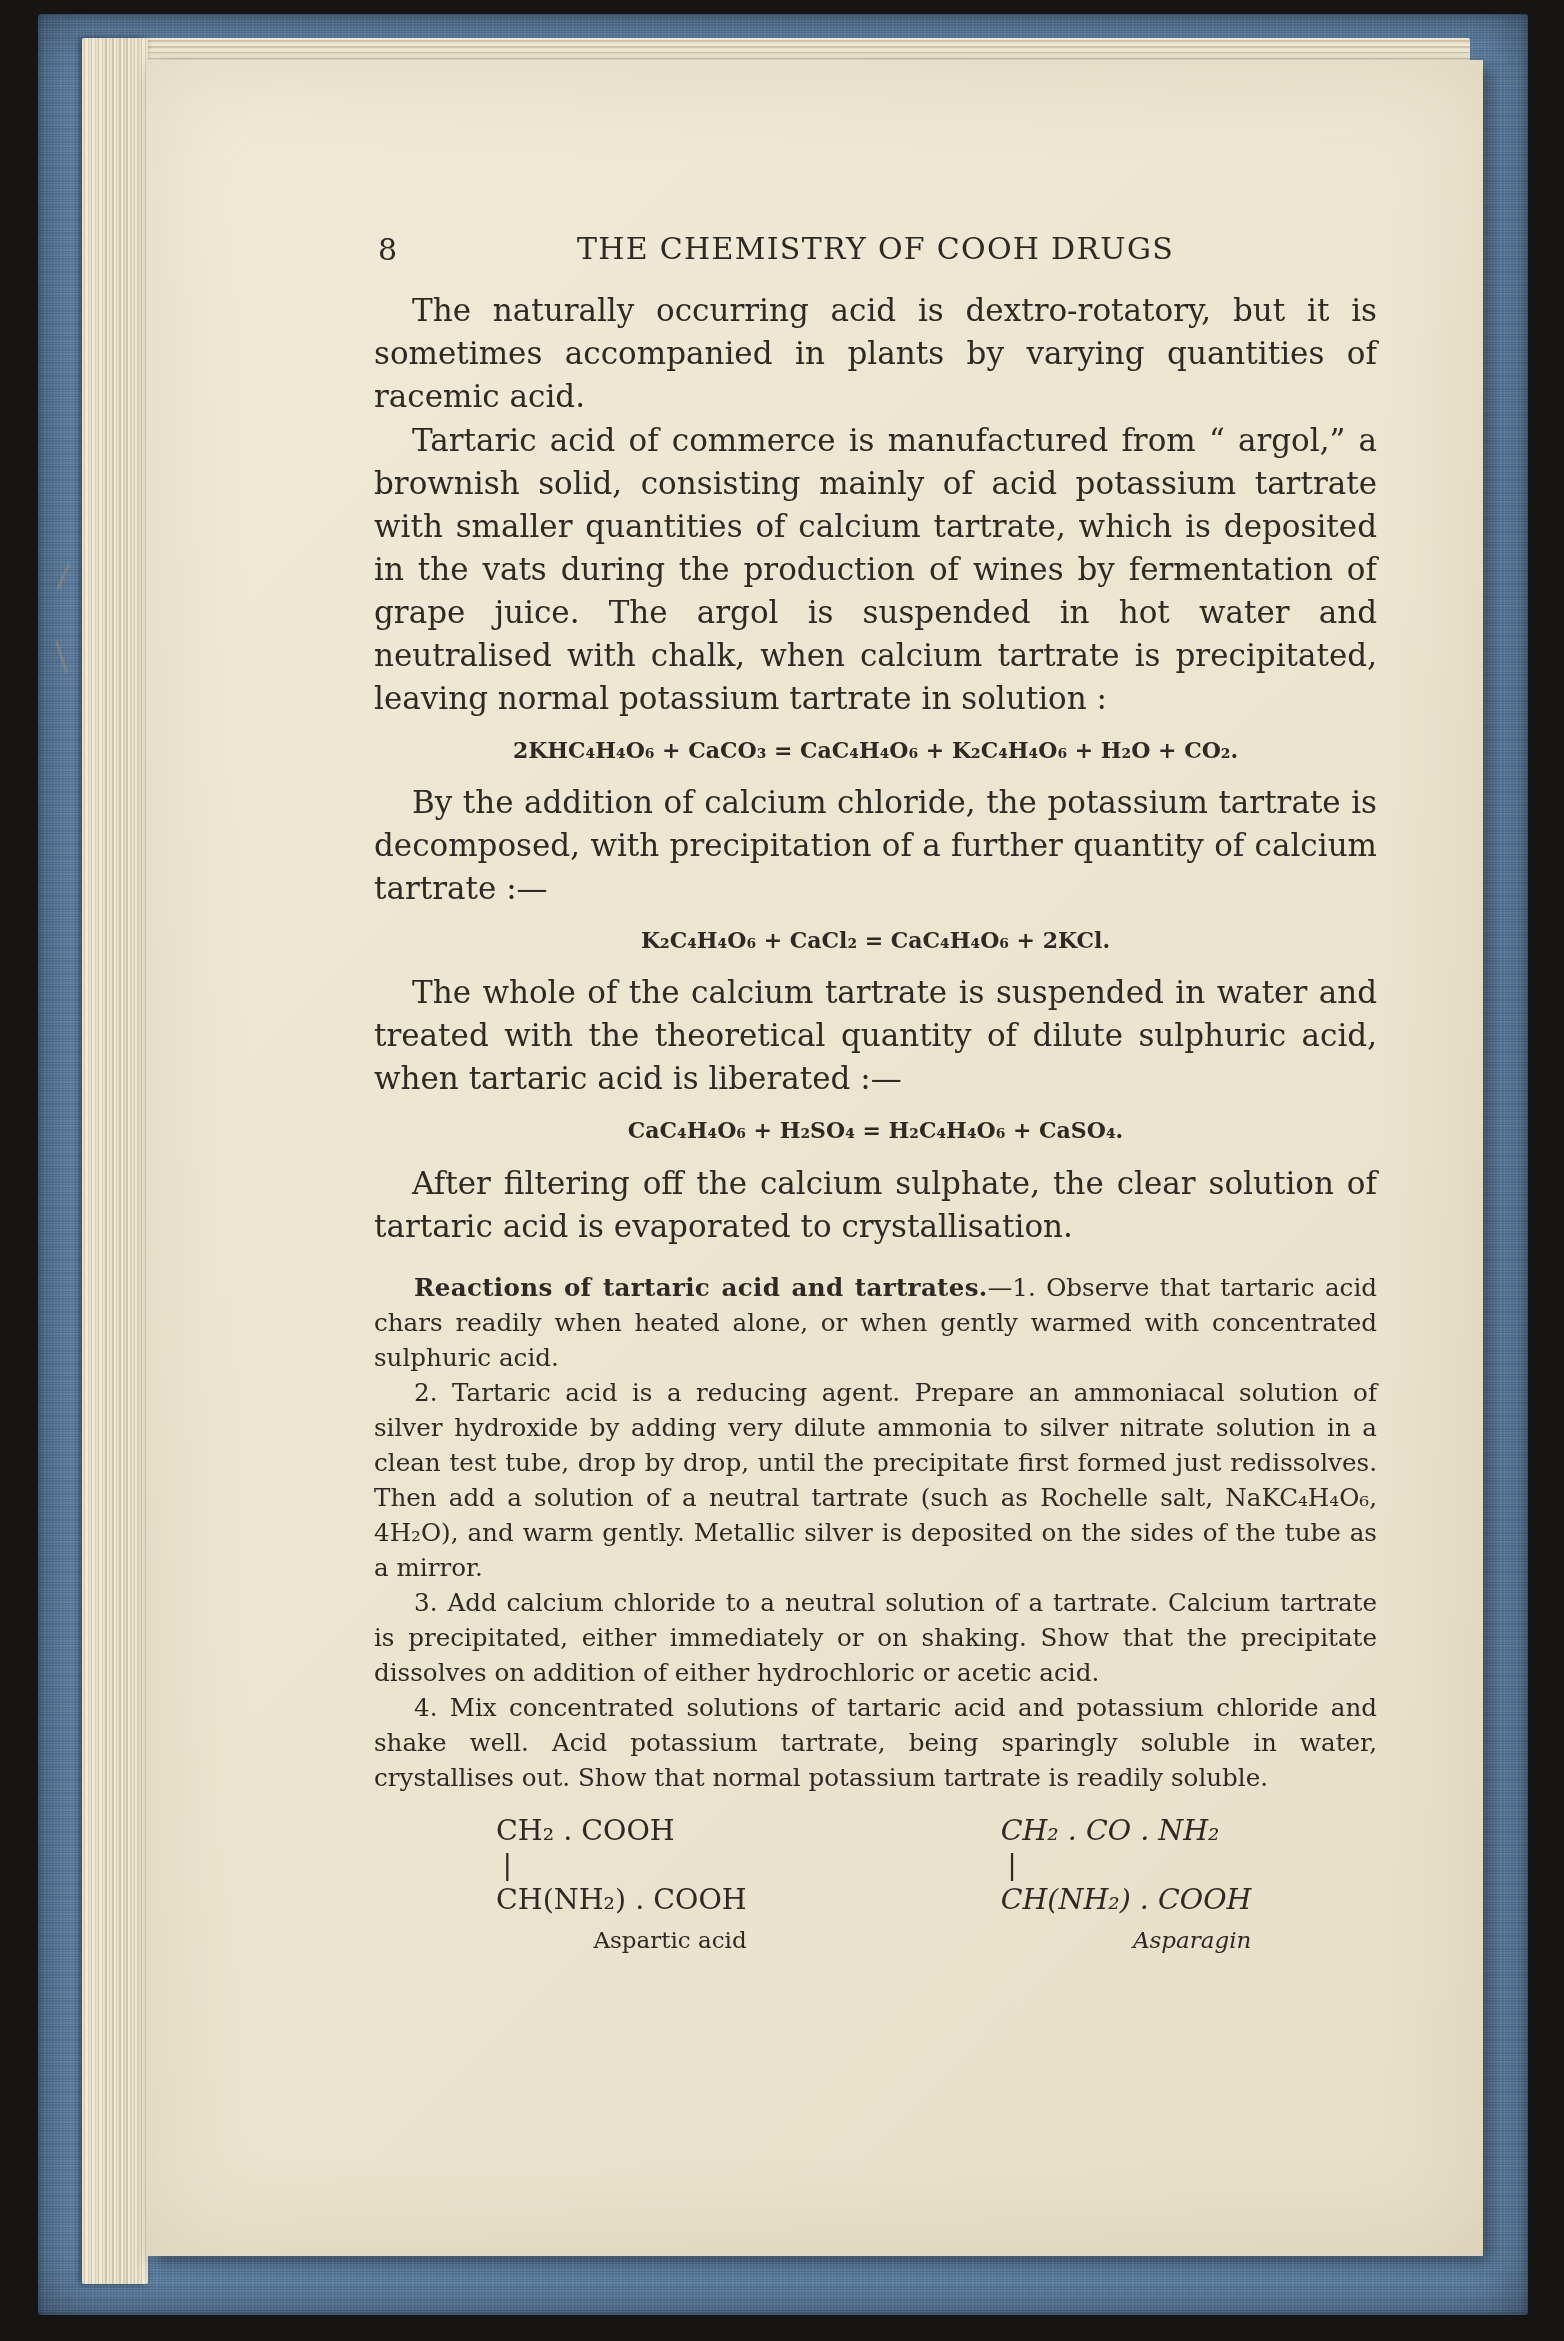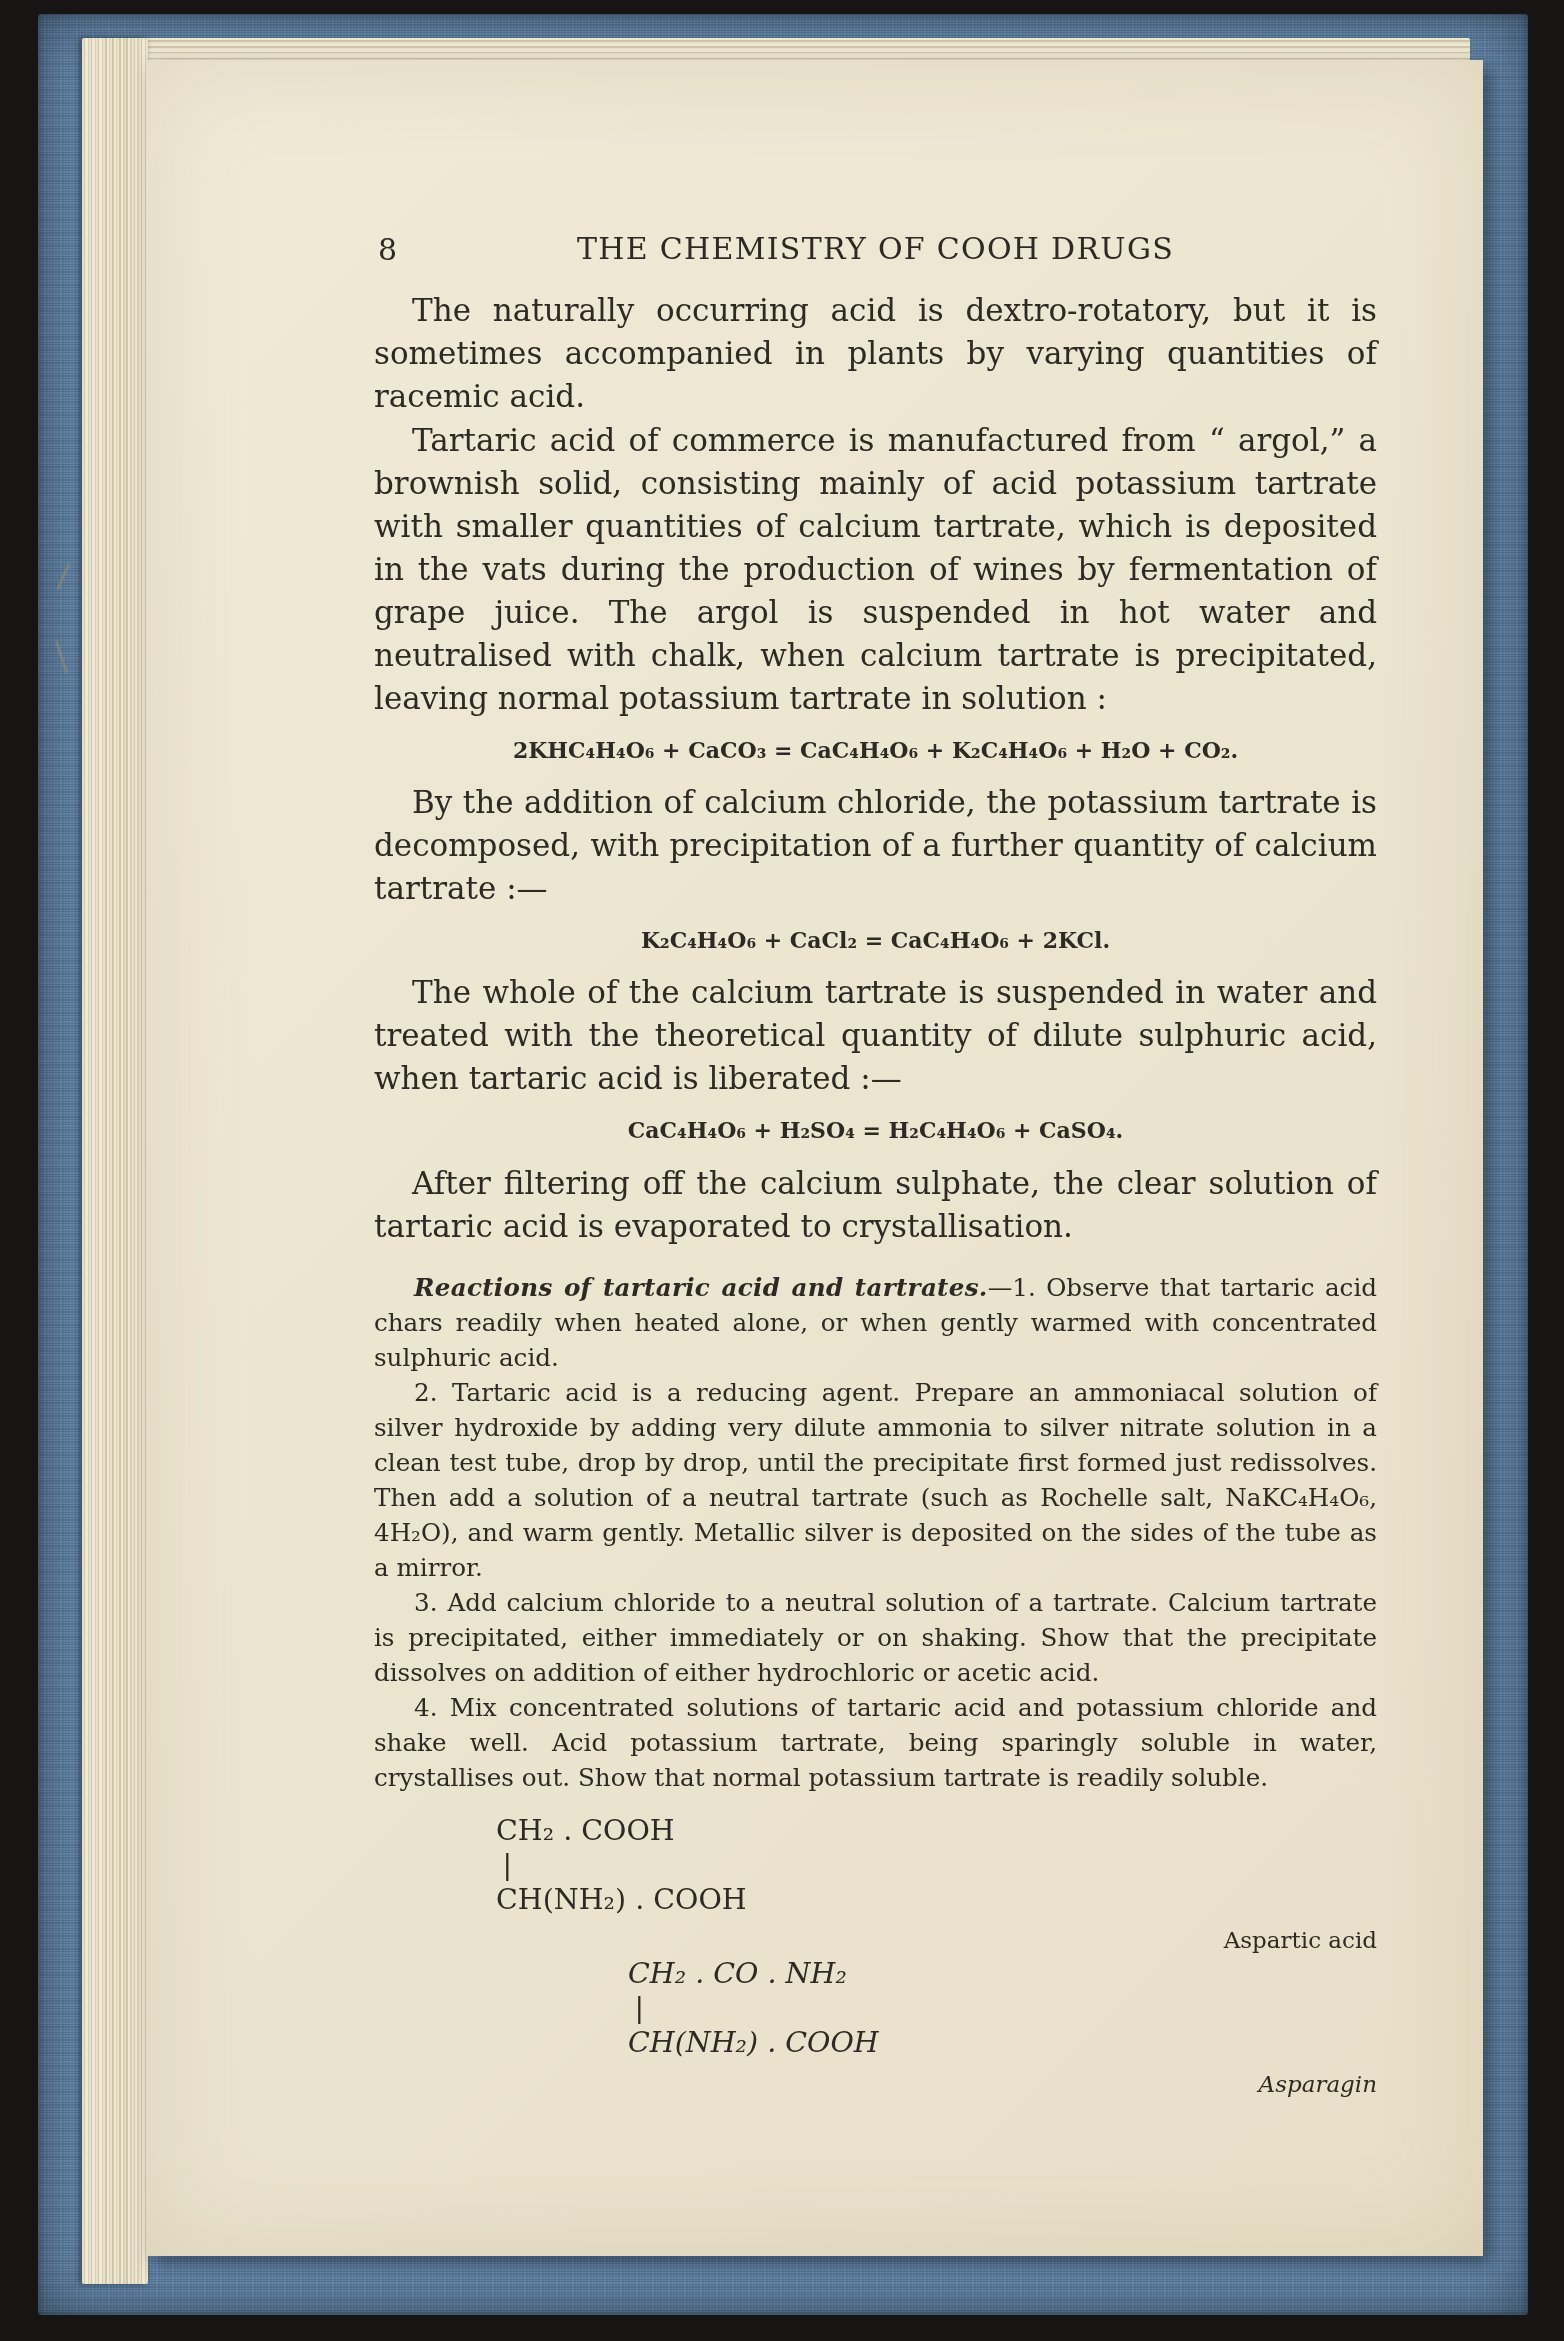--- a/index.html
+++ b/index.html
@@ -92,30 +92,29 @@
     margin-top: 22px;
     margin-bottom: 19.4px;
   }
   .small-para {
     font-size: 24.6px;
     line-height: 35px;
     text-align: justify;
     text-indent: 40px;
     margin: 0;
   }
-  .small-para .lead-bold { font-weight: bold; letter-spacing: 0.3px; font-style: italic; }
+  .small-para .lead-bold { font-weight: bold; letter-spacing: 0.3px; }
 
   .italic { font-style: italic; }
 
   .structures {
     display: flex;
     margin-top: 18px;
     font-size: 28.5px;
     line-height: 34px;
-    flex-direction: column;
   }
   .structure { display: inline-block; }
   .structure-left  { margin-left: 122px; }
   .structure-right { margin-left: 254px; font-style: italic; }
   .bond { display: block; margin-left: 6.5px; height: 35px; }
   .struct-caption {
     text-align: right;
     font-size: 23px;
     margin-top: 6.5px;
   }

